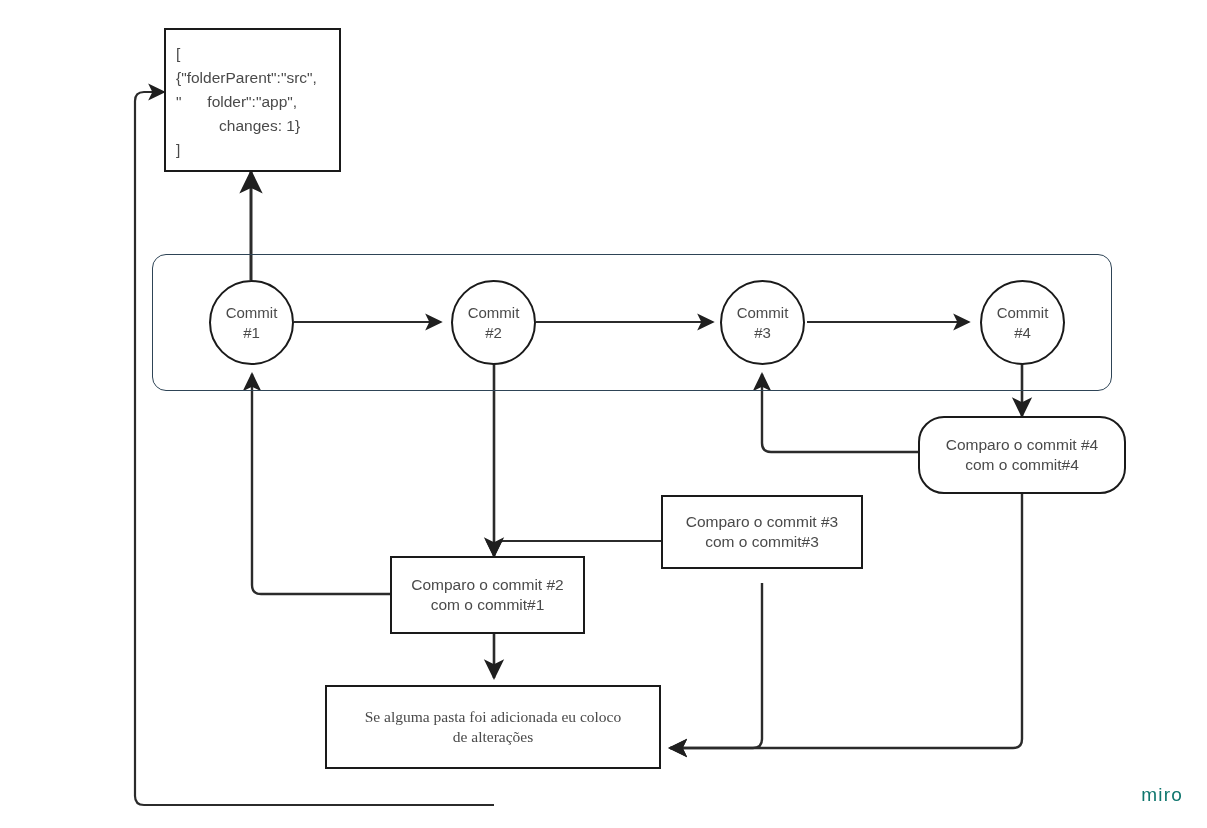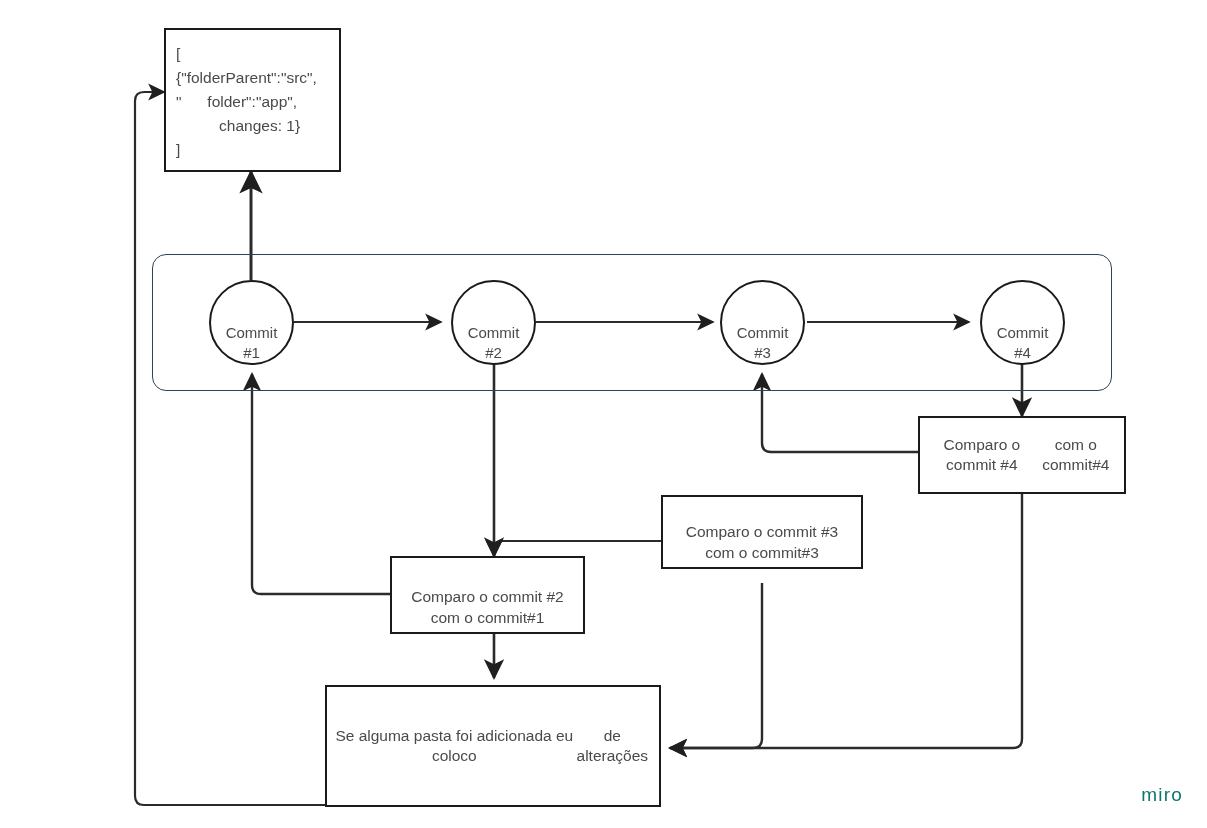--- a/index.html
+++ b/index.html
@@ -27,21 +27,21 @@
     pointer-events: none;
   }
   .node {
     position: absolute;
     box-sizing: border-box;
     background: #ffffff;
     border: 2px solid #1a1a1a;
     color: #4a4a4a;
     display: flex;
     align-items: center;
-    justify-content: flex-end;
+    justify-content: center;
     text-align: center;
     line-height: 1.32;
     z-index: 3;
   }
   .node-circle {
     border-radius: 50%;
     font-size: 15px;
   }
   .node-box {
     font-size: 15.5px;
@@ -141,35 +141,35 @@
   <div class="node node-circle" style="left:720px; top:280px; width:85px; height:85px; flex-direction:column;">
     <span>Commit</span>
     <span>#3</span>
   </div>
 
   <div class="node node-circle" style="left:980px; top:280px; width:85px; height:85px; flex-direction:column;">
     <span>Commit</span>
     <span>#4</span>
   </div>
 
-  <div class="node node-box" style="left:918px; top:416px; width:208px; height:78px; flex-direction:row;">
+  <div class="node node-box" style="left:918px; top:416px; width:208px; height:78px; flex-direction:column;border-radius:26px;">
     <span>Comparo o commit #4</span>
     <span>com o commit#4</span>
   </div>
 
   <div class="node node-box" style="left:661px; top:495px; width:202px; height:74px; flex-direction:column;">
     <span>Comparo o commit #3</span>
     <span>com o commit#3</span>
   </div>
 
   <div class="node node-box" style="left:390px; top:556px; width:195px; height:78px; flex-direction:column;">
     <span>Comparo o commit #2</span>
     <span>com o commit#1</span>
   </div>
 
-  <div class="node node-box" style="left:325px; top:685px; width:336px; height:122px; ">
+  <div class="node node-box" style="left:325px; top:685px; width:336px; height:84px; flex-direction:column;font-family:Liberation Serif, serif;">
     <span>Se alguma pasta foi adicionada eu coloco</span>
     <span>de alterações</span>
   </div>
 
   <div class="watermark">miro</div>
 
 </div>
 
 </body></html>

